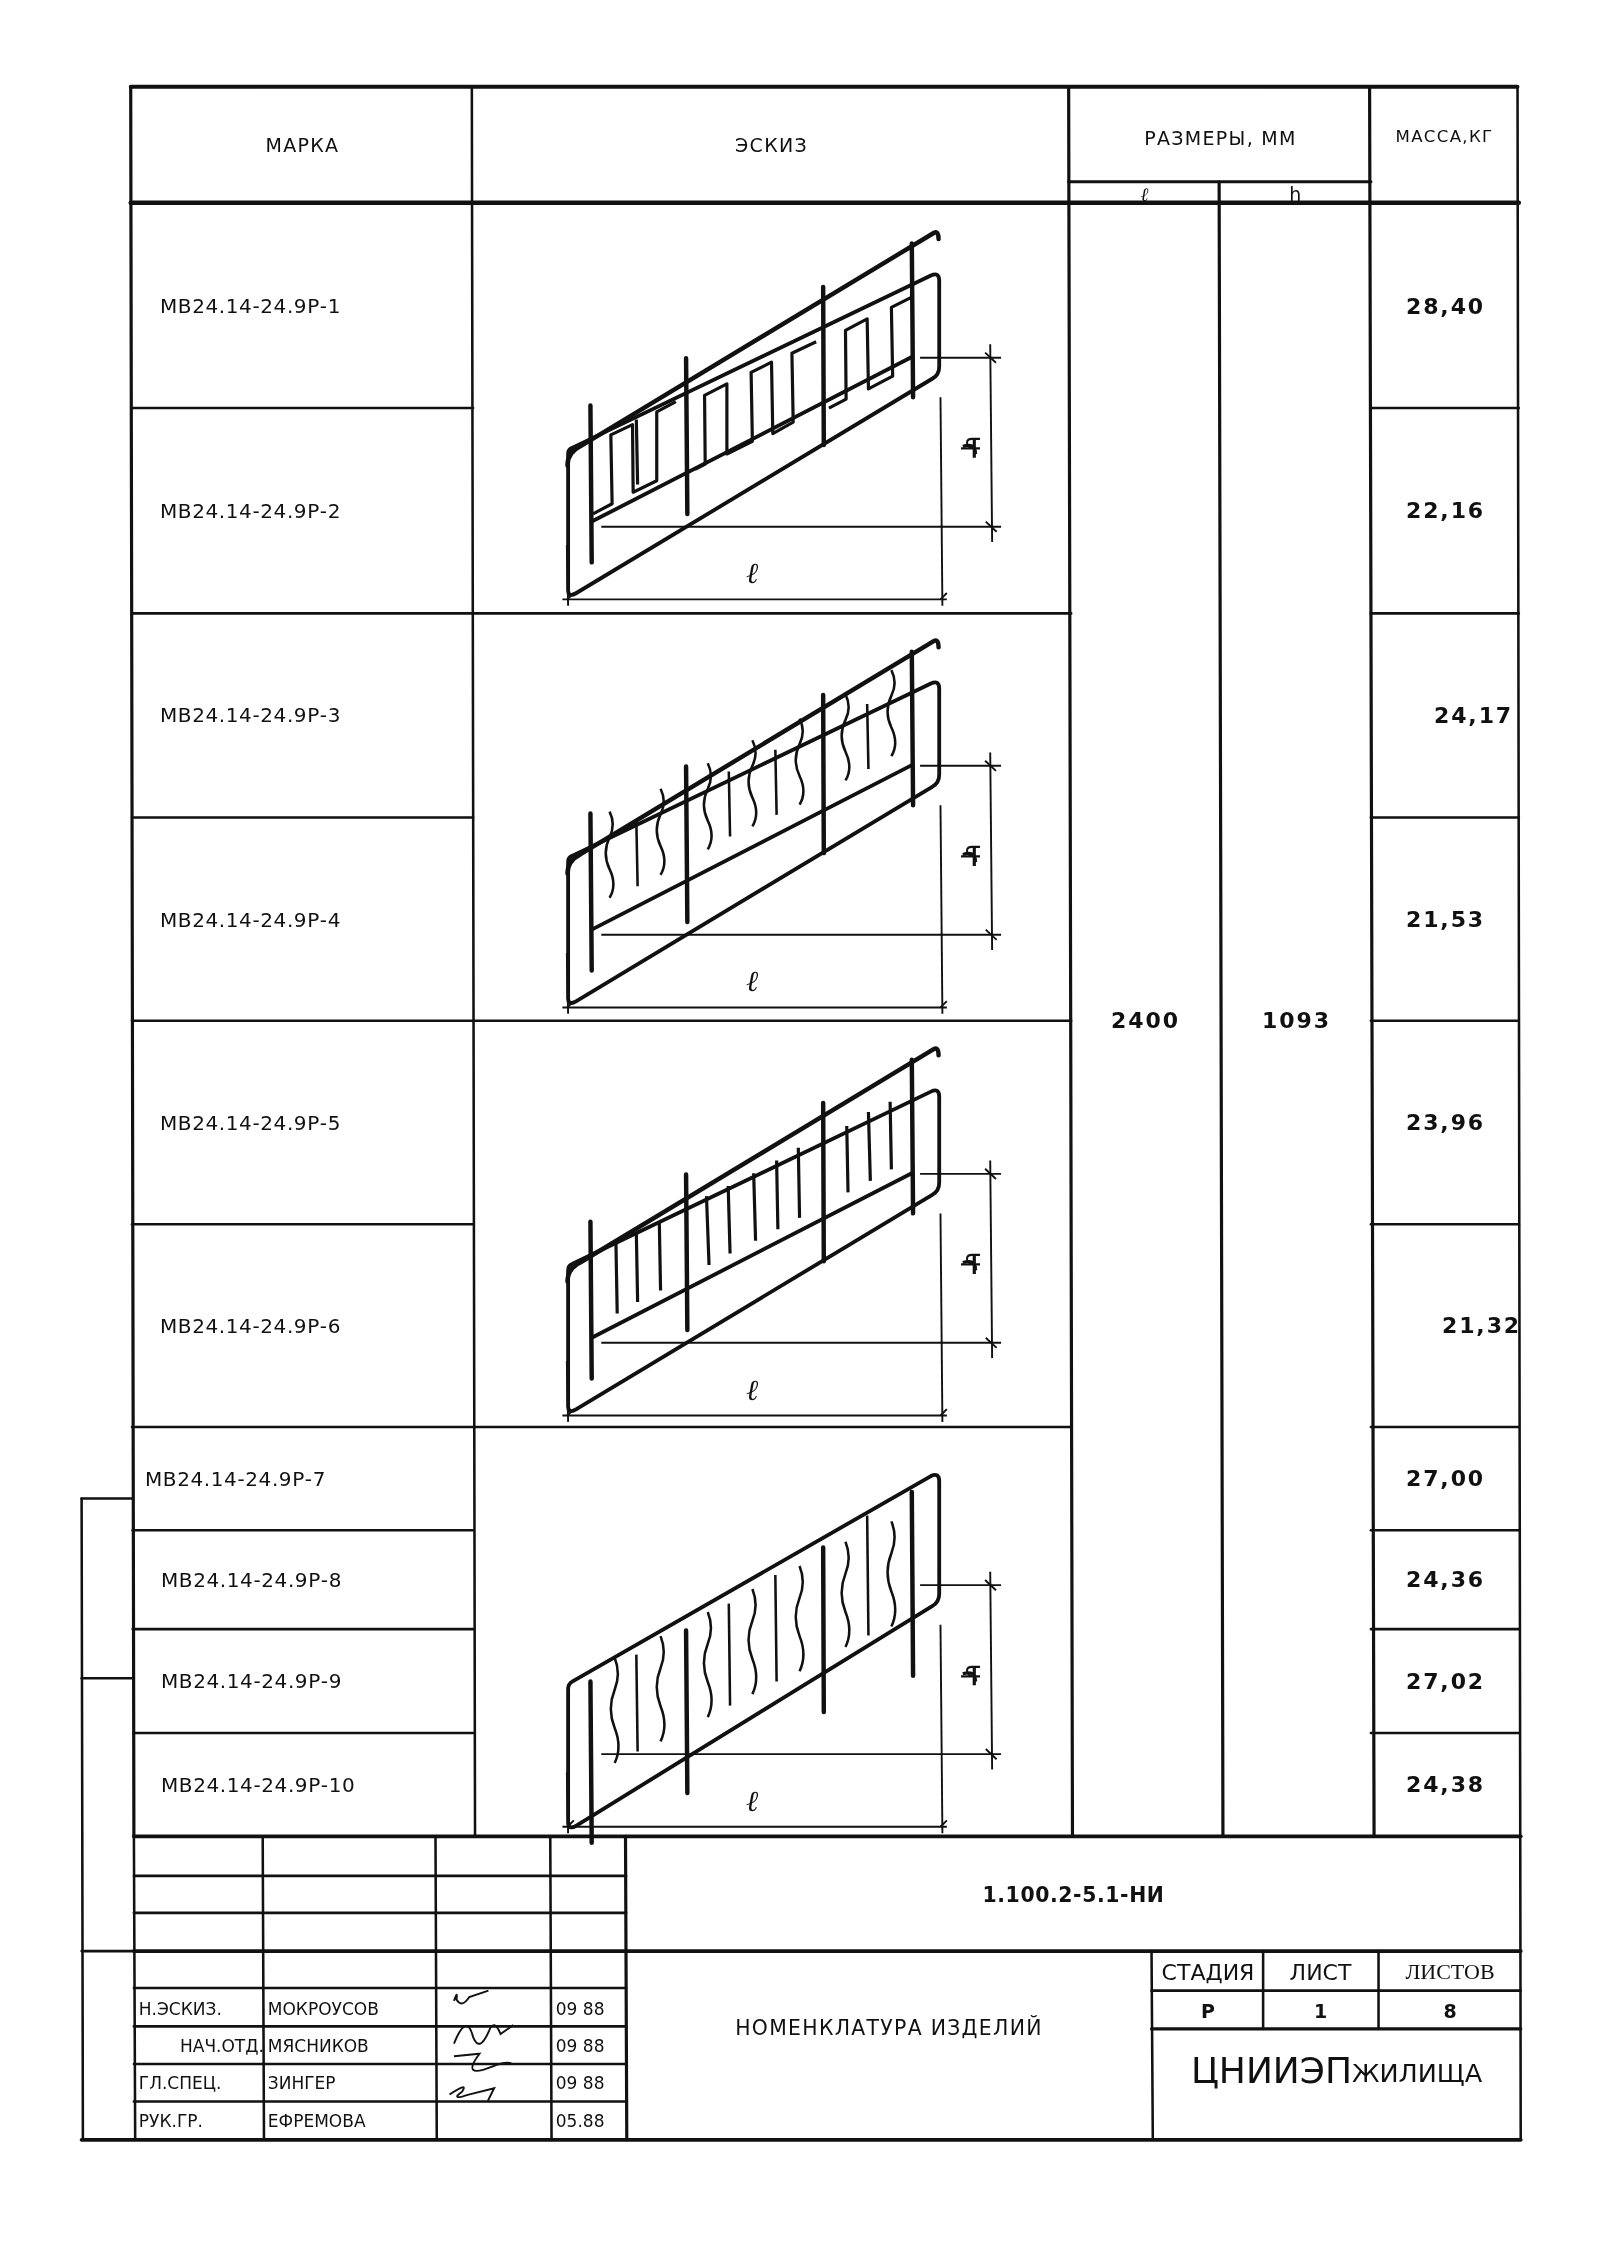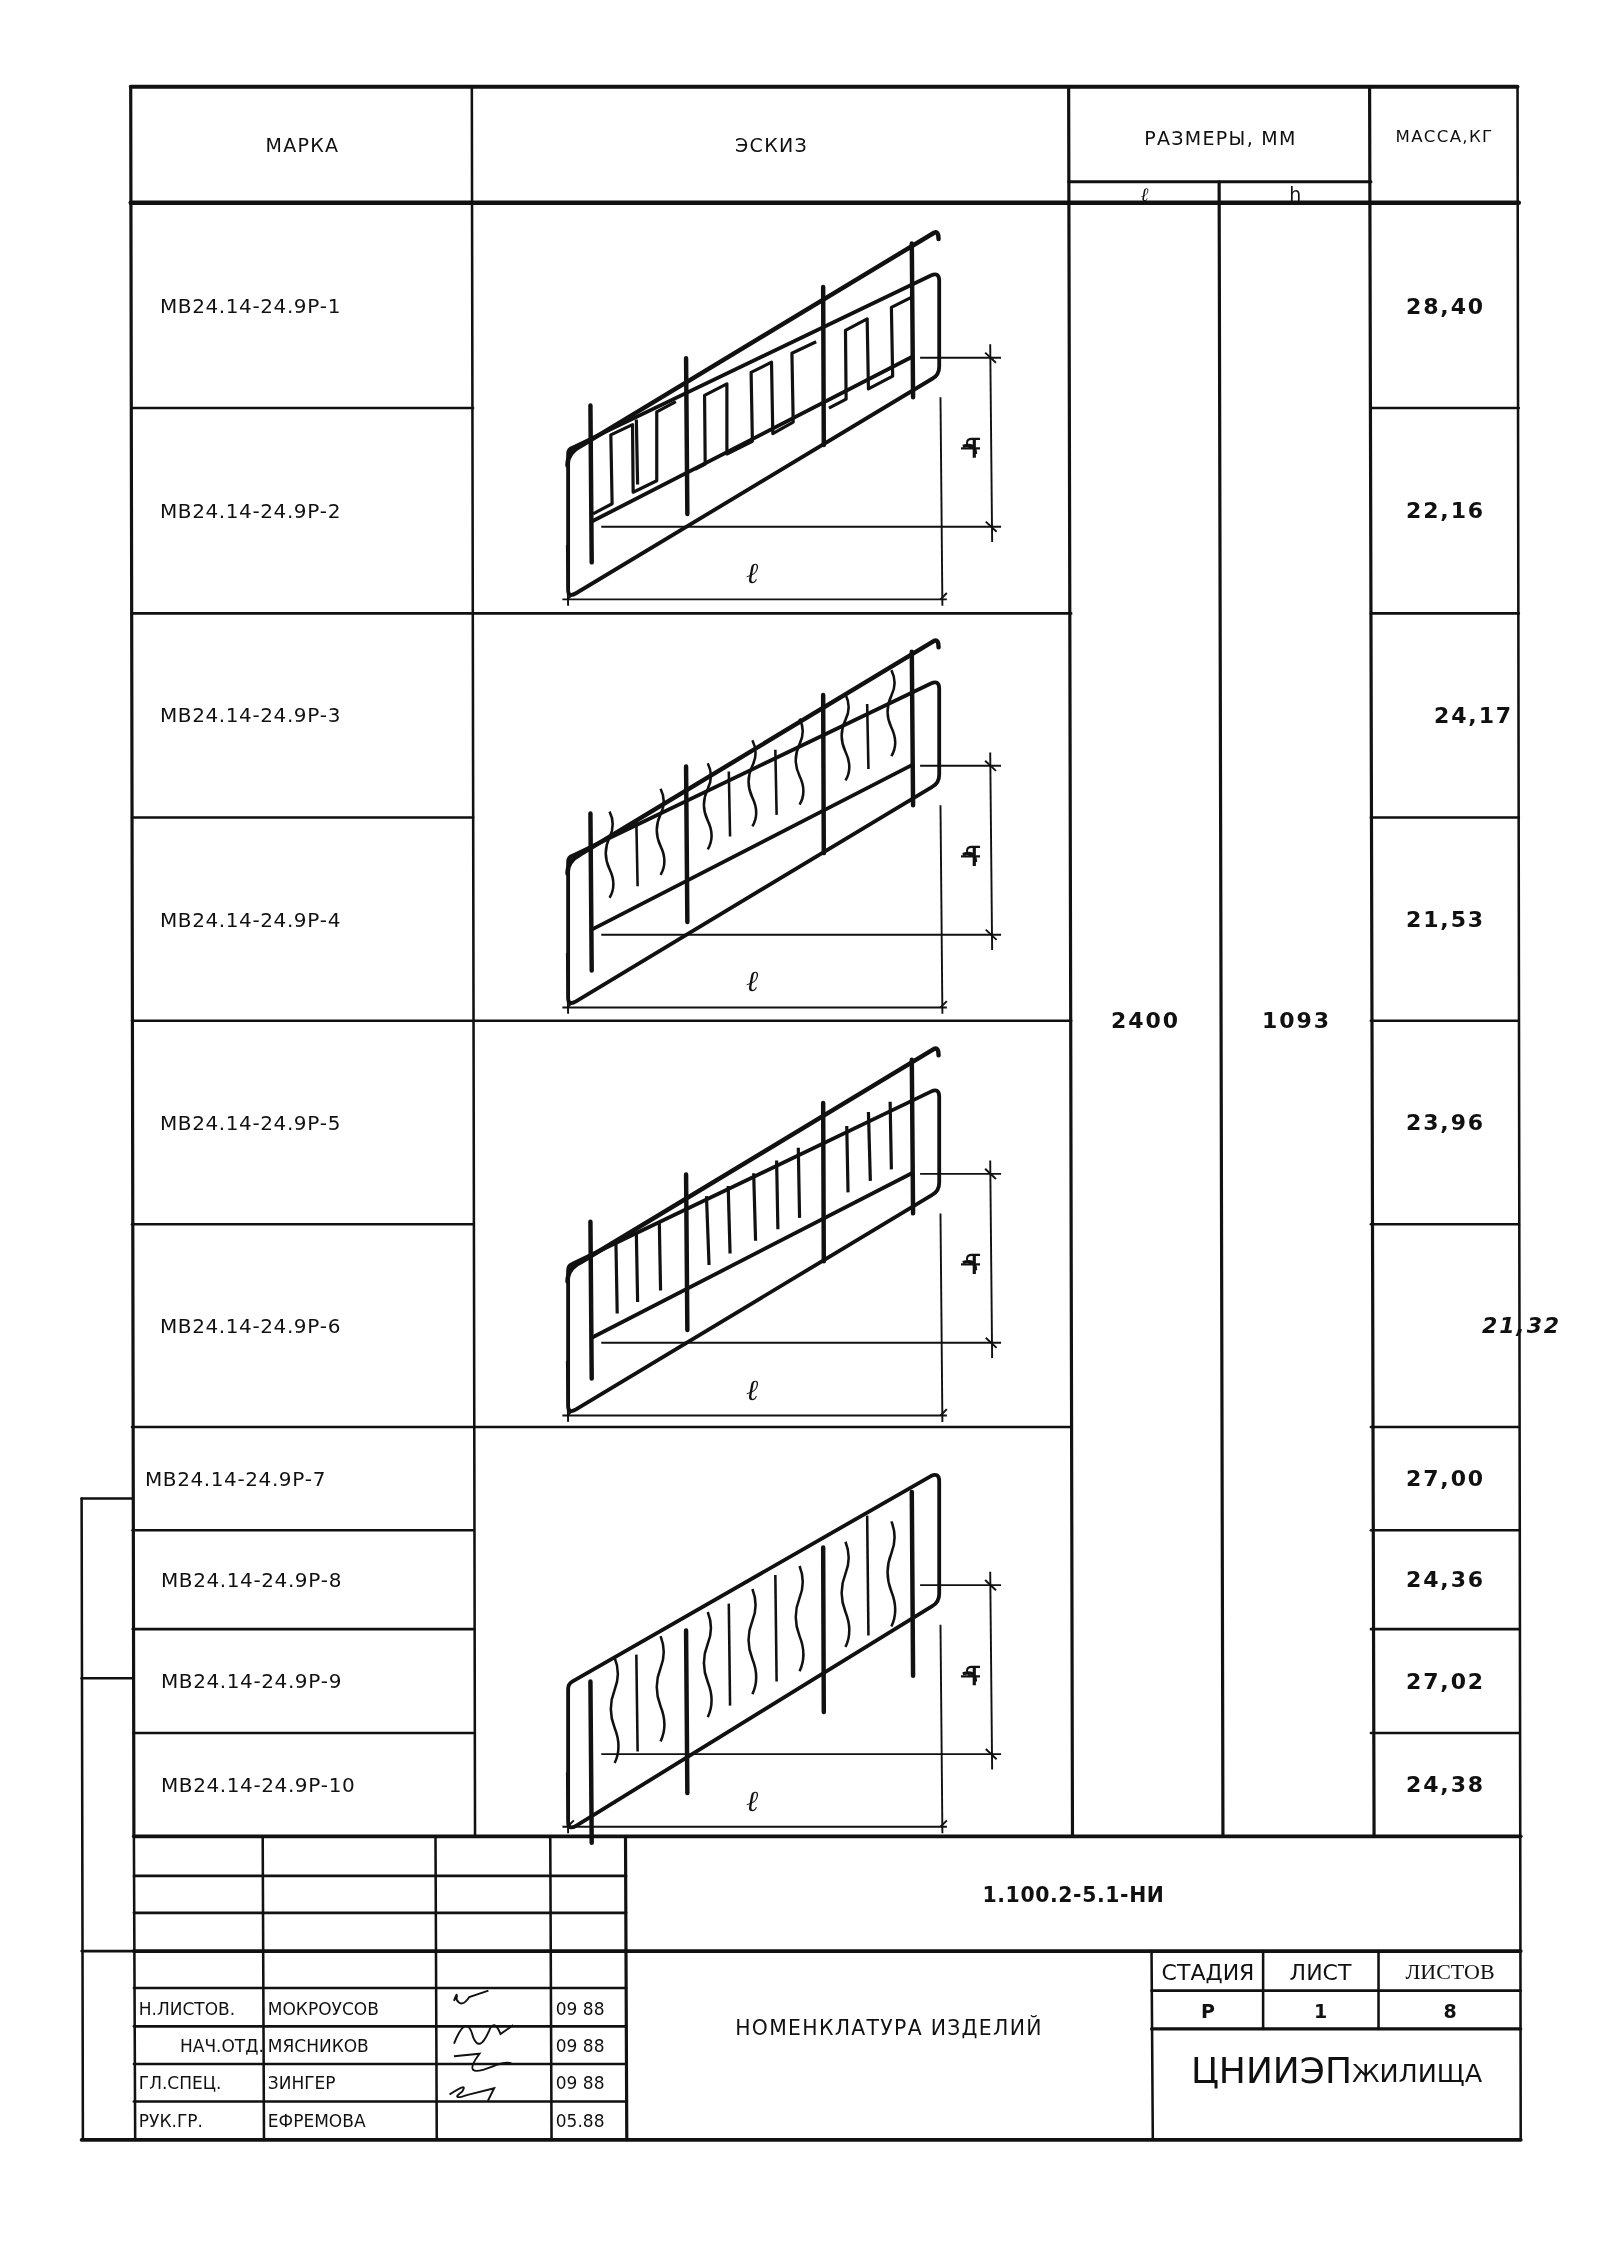--- a/index.html
+++ b/index.html
@@ -221,41 +221,41 @@
 <div class="t" style="left:958px;top:427px;width:25.5px;height:32px;font-size:25.5px;transform:rotate(-90deg);">h</div>
 <div class="t" style="left:958px;top:835px;width:25.5px;height:32px;font-size:25.5px;transform:rotate(-90deg);">h</div>
 <div class="t" style="left:958px;top:1243px;width:25.5px;height:32px;font-size:25.5px;transform:rotate(-90deg);">h</div>
 <div class="t" style="left:958px;top:1655px;width:25.5px;height:32px;font-size:25.5px;transform:rotate(-90deg);">h</div>
 
 <div class="t mass" style="left:1372px;top:204px;width:147px;height:204px;">28,40</div>
 <div class="t mass" style="left:1372px;top:408px;width:147px;height:205px;">22,16</div>
 <div class="t mass" style="left:1372px;top:613px;width:147px;height:204px;padding-left:28px;">24,17</div>
 <div class="t mass" style="left:1372px;top:818px;width:147px;height:203px;">21,53</div>
 <div class="t mass" style="left:1372px;top:1021px;width:147px;height:203px;">23,96</div>
-<div class="t mass" style="left:1448px;top:1224px;width:147px;height:203px;font-style:italic;">21,32</div>
+<div class="t mass" style="left:1408px;top:1224px;width:147px;height:203px;">21,32</div>
 <div class="t mass" style="left:1372px;top:1427px;width:147px;height:103px;">27,00</div>
 <div class="t mass" style="left:1372px;top:1530px;width:147px;height:99px;">24,36</div>
 <div class="t mass" style="left:1372px;top:1629px;width:147px;height:104px;">27,02</div>
 <div class="t mass" style="left:1372px;top:1733px;width:147px;height:103px;">24,38</div>
 
 <div class="t" style="left:627px;top:1839px;width:893px;height:111px;font-size:20.4px;font-weight:bold;letter-spacing:0.6px;">1.100.2-5.1-НИ</div>
 <div class="t" style="left:627px;top:2002px;width:524px;height:51px;font-size:20.4px;letter-spacing:1.3px;">НОМЕНКЛАТУРА ИЗДЕЛИЙ</div>
 
 <div class="t tbc" style="left:1153px;top:1953px;width:110px;height:38px;font-size:22px;">СТАДИЯ</div>
 <div class="t tbc" style="left:1263px;top:1953px;width:115px;height:38px;font-size:22px;">ЛИСТ</div>
 <div class="t tbc" style="left:1379px;top:1953px;width:142px;height:38px;font-size:22px;font-family:Liberation Serif, serif;">ЛИСТОВ</div>
 <div class="t tbc" style="left:1153px;top:1992px;width:110px;height:37px;font-size:19px;font-weight:bold;">Р</div>
 <div class="t tbc" style="left:1263px;top:1992px;width:115px;height:37px;font-size:19px;font-weight:bold;">1</div>
 <div class="t tbc" style="left:1379px;top:1992px;width:142px;height:37px;font-size:19px;font-weight:bold;">8</div>
 <div class="abs" style="left:1155px;top:2034px;width:363px;height:57px;display:flex;align-items:flex-end;justify-content:center;white-space:nowrap;">
   <span class="big">ЦНИИЭП</span>
   <span style="font-size:25.5px;margin-left:0;padding-bottom:2.6px;">ЖИЛИЩА</span>
 </div>
 
-<div class="t tb" style="left:135px;top:1990px;width:128px;height:37px;">Н.ЛИСТОВ.</div>
+<div class="t tb" style="left:135px;top:1990px;width:128px;height:37px;">Н.ЭСКИЗ.</div>
 <div class="t tb" style="left:264px;top:1990px;width:172px;height:37px;">МОКРОУСОВ</div>
 <div class="t tb" style="left:552px;top:1990px;width:74px;height:37px;">09 88</div>
 
 <div class="t tb" style="left:135px;top:2028px;width:128px;height:36px;padding-left:45px;">НАЧ.ОТД.</div>
 <div class="t tb" style="left:264px;top:2028px;width:172px;height:36px;">МЯСНИКОВ</div>
 <div class="t tb" style="left:552px;top:2028px;width:74px;height:36px;">09 88</div>
 
 <div class="t tb" style="left:135px;top:2065px;width:128px;height:36px;">ГЛ.СПЕЦ.</div>
 <div class="t tb" style="left:264px;top:2065px;width:172px;height:36px;">ЗИНГЕР</div>
 <div class="t tb" style="left:552px;top:2065px;width:74px;height:36px;">09 88</div>

